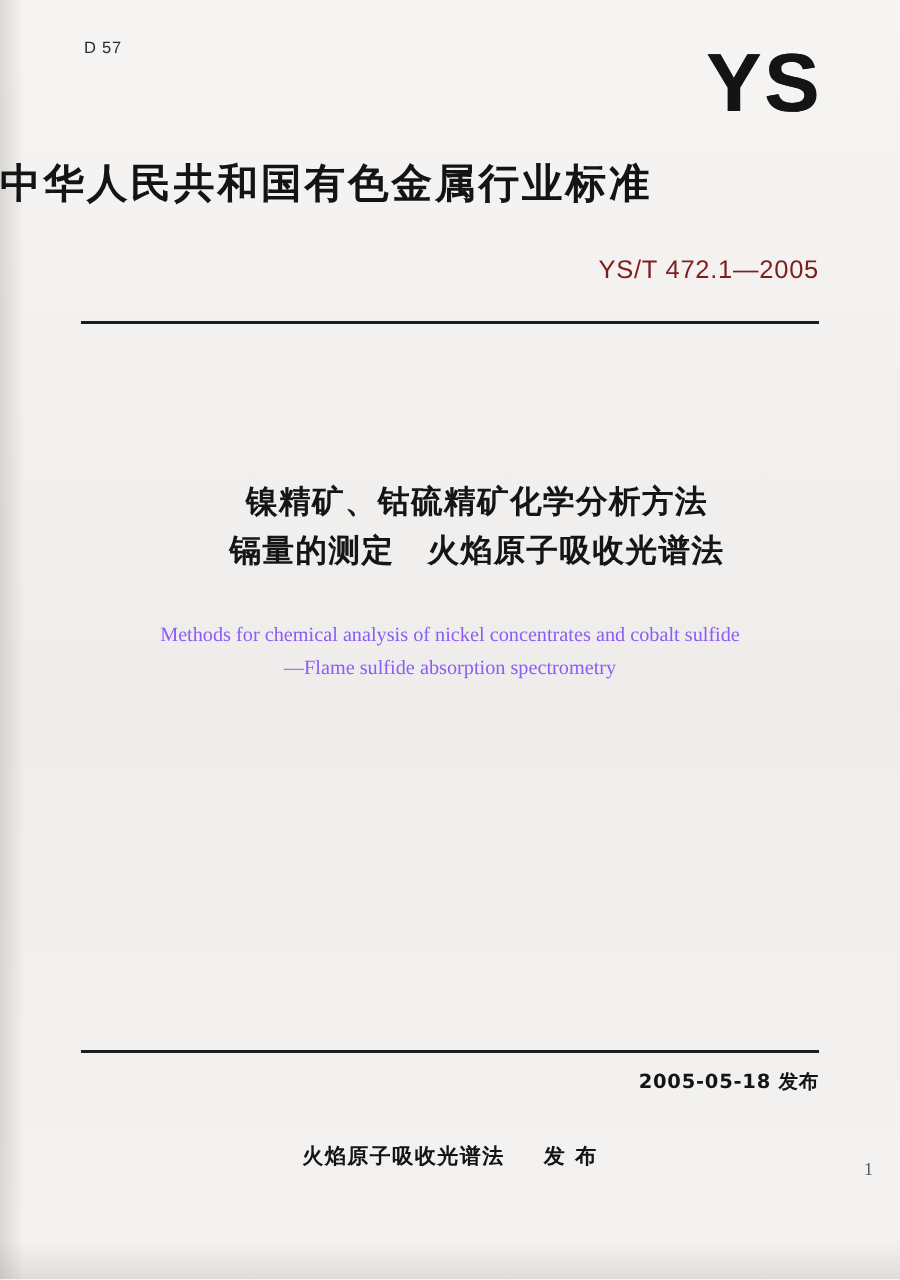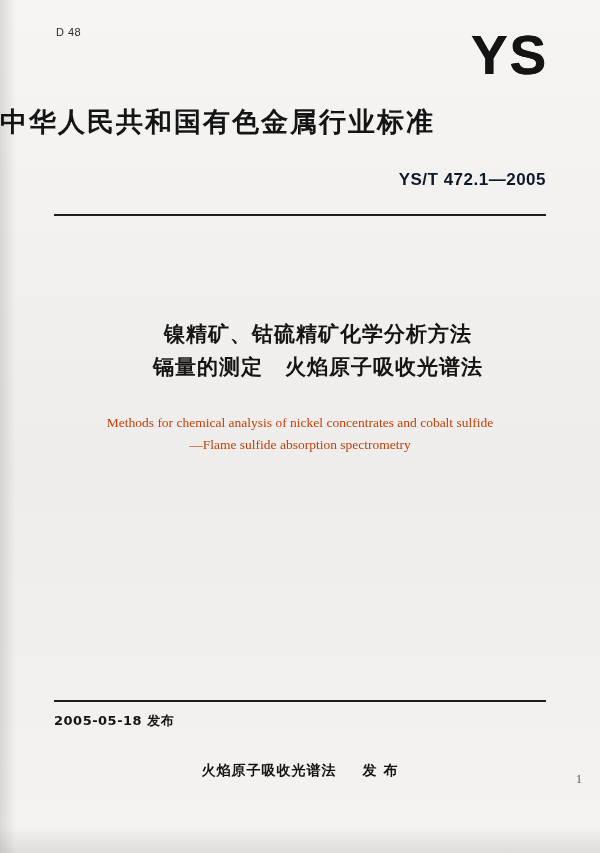--- a/index.html
+++ b/index.html
@@ -60,24 +60,24 @@
     font-size: 27px;
     letter-spacing: 2px;
     color: #141414;
   }
 
   .std-number {
     position: absolute;
     top: 170px;
     right: 54px;
     font-family: "Liberation Sans", sans-serif;
-    font-weight: bold;
+    font-weight: normal;
     font-size: 17px;
     letter-spacing: 0.5px;
-    color: #0f172a;
+    color: #7f1d1d;
     margin-left: 20px;
   }
 
   .rule-top {
     position: absolute;
     top: 214px;
     left: 54px;
     width: 492px;
     height: 2px;
     background: #1d1d1d;
@@ -104,39 +104,39 @@
     position: absolute;
     top: 412px;
     left: 0;
     width: 100%;
     text-align: center;
   }
   .title-en-line {
     font-family: "Liberation Serif", serif;
     font-size: 13.5px;
     line-height: 1.62;
-    color: #c2410c;
+    color: #8b5cf6;
   }
 
   .rule-bottom {
     position: absolute;
     top: 700px;
     left: 54px;
     width: 492px;
     height: 2px;
     background: #1d1d1d;
   }
 
   .dates {
     position: absolute;
     top: 712px;
     left: 54px;
     width: 492px;
     display: flex;
-    justify-content: space-between;
+    justify-content: flex-end;
     font-family: "DejaVu Sans", sans-serif;
     font-weight: bold;
     font-size: 13px;
     letter-spacing: 0.5px;
     color: #141414;
   }
 
   .issuer {
     position: absolute;
     top: 762px;
@@ -175,21 +175,21 @@
   }
 </style>
 </head>
 <body>
 
 <div class="page">
 
   <div class="edge-shade-left"></div>
   <div class="edge-shade-bottom"></div>
 
-  <div class="classcode">D 48</div>
+  <div class="classcode">D 57</div>
 
   <div class="ys-logo">YS</div>
 
   <div class="cn-title">中华人民共和国有色金属行业标准</div>
 
   <div class="std-number">YS/T 472.1—2005</div>
 
   <div class="rule-top"></div>
 
   <div class="title-block">

